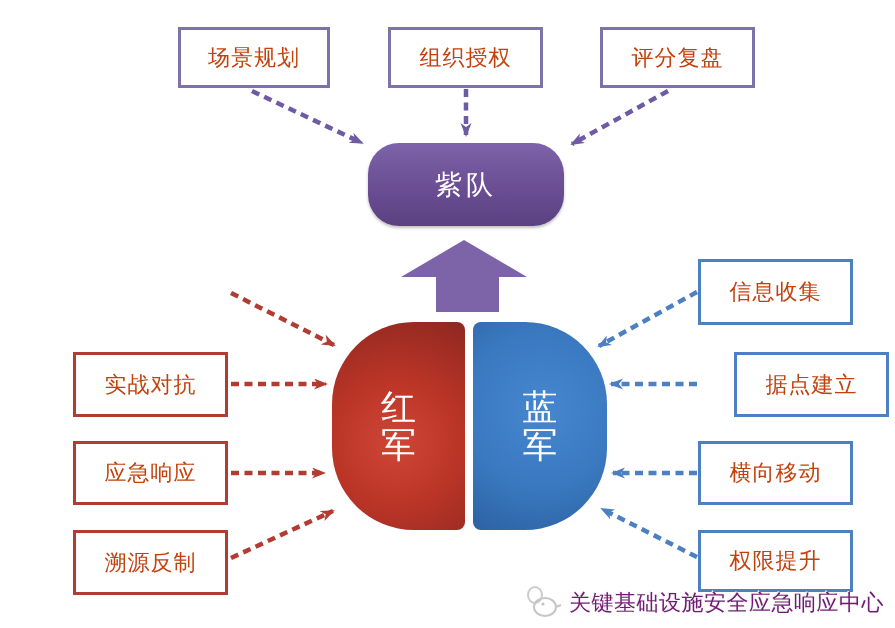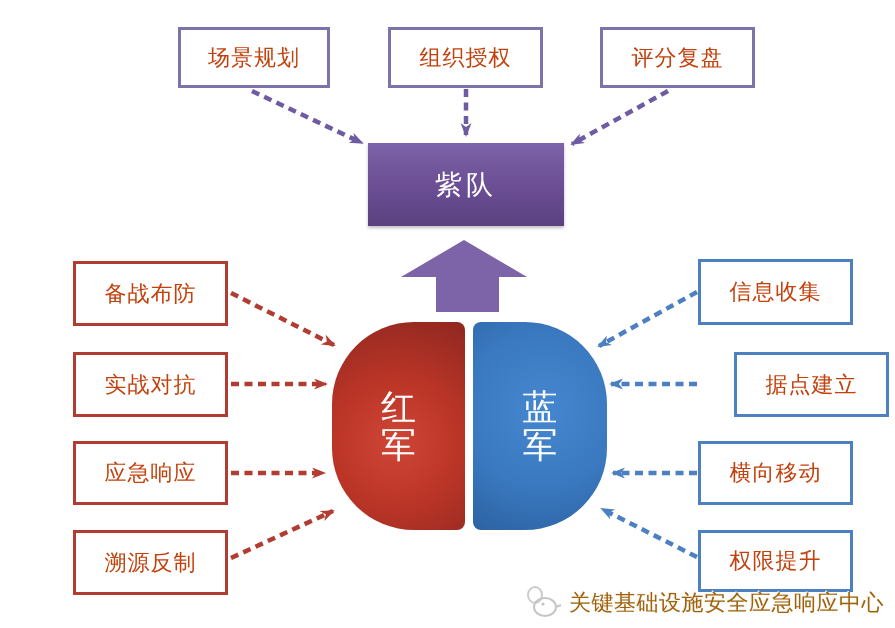--- a/index.html
+++ b/index.html
@@ -15,20 +15,21 @@
   }
   .node.purple-border{border:3px solid #7e72aa;}
   .node.red-border{border:3px solid #b23c32;}
   .node.blue-border{border:3px solid #4c80c1;}
   .purple-box{
     position:absolute;left:368px;top:143px;width:196px;height:83px;
     background:linear-gradient(180deg,#7d63a9 0%,#6a4d93 55%,#5b4180 100%);
     display:flex;align-items:center;justify-content:center;
     color:#ffffff;font-size:27px;letter-spacing:4px;
     box-shadow:0 2px 3px rgba(0,0,0,0.25);
+    border-radius:31px;
   }
   .half{
     position:absolute;top:322px;height:208px;
     display:flex;align-items:center;justify-content:center;
   }
   .half-red{
     left:332px;width:133px;
     border-radius:82px 8px 8px 82px;
     background:radial-gradient(circle at 48% 58%,#cf4636 0%,#bb3527 45%,#8e2720 100%);
   }
@@ -36,21 +37,21 @@
     left:473px;width:134px;
     border-radius:8px 82px 82px 8px;
     background:radial-gradient(circle at 52% 42%,#4587cf 0%,#3a79c0 55%,#2c62a2 100%);
   }
   .vlabel{color:#ffffff;font-size:35px;line-height:1.08;text-align:center;}
   .watermark{
     position:absolute;left:523px;top:583px;width:365px;height:40px;
     display:flex;align-items:center;gap:6px;pointer-events:none;
   }
   .watermark-text{
-    font-size:22px;color:#a16207;letter-spacing:0.5px;white-space:nowrap;
+    font-size:22px;color:#701a75;letter-spacing:0.5px;white-space:nowrap;
     text-shadow:1px 1px 0 #ffffff,-1px -1px 0 #f2f2f2;
   }
 </style>
 </head>
 <body>
 
 <div class="canvas">
 
   <svg class="arrows" viewBox="0 0 895 628">
     <defs>
@@ -108,23 +109,20 @@
       <div>军</div>
     </div>
   </div>
   <div class="half half-blue">
     <div class="vlabel">
       <div>蓝</div>
       <div>军</div>
     </div>
   </div>
 
-  <div class="node red-border" style="left:73px;top:261px;width:155px;height:65px;">
-    <span>备战布防</span>
-  </div>
   <div class="node red-border" style="left:73px;top:352px;width:155px;height:65px;">
     <span>实战对抗</span>
   </div>
   <div class="node red-border" style="left:73px;top:441px;width:155px;height:64px;">
     <span>应急响应</span>
   </div>
   <div class="node red-border" style="left:73px;top:530px;width:155px;height:65px;">
     <span>溯源反制</span>
   </div>
 

